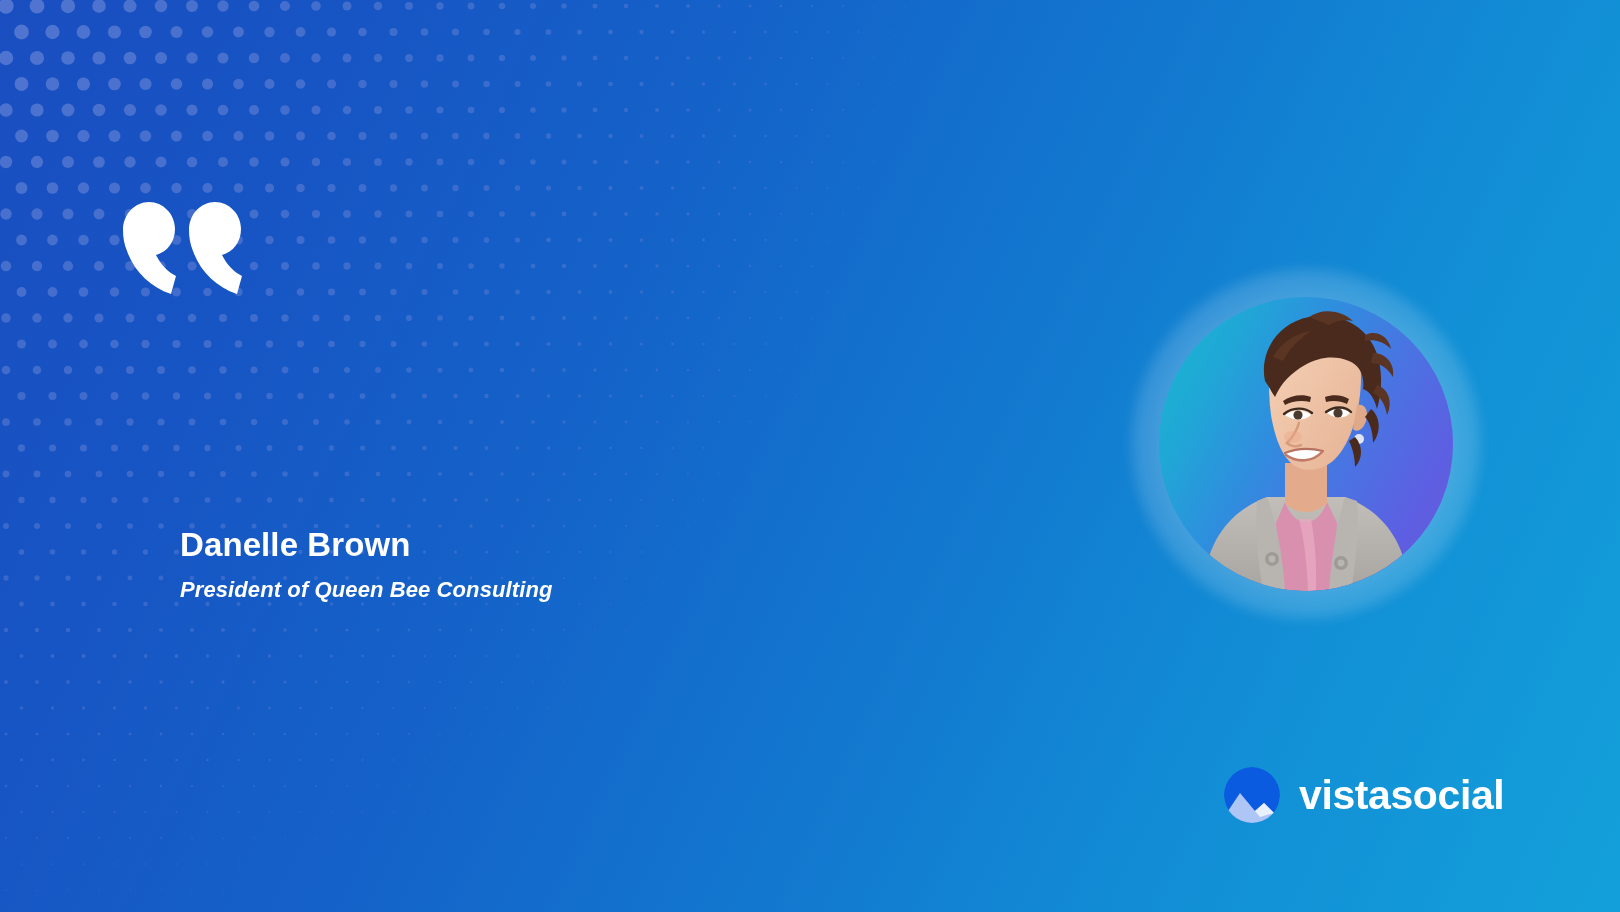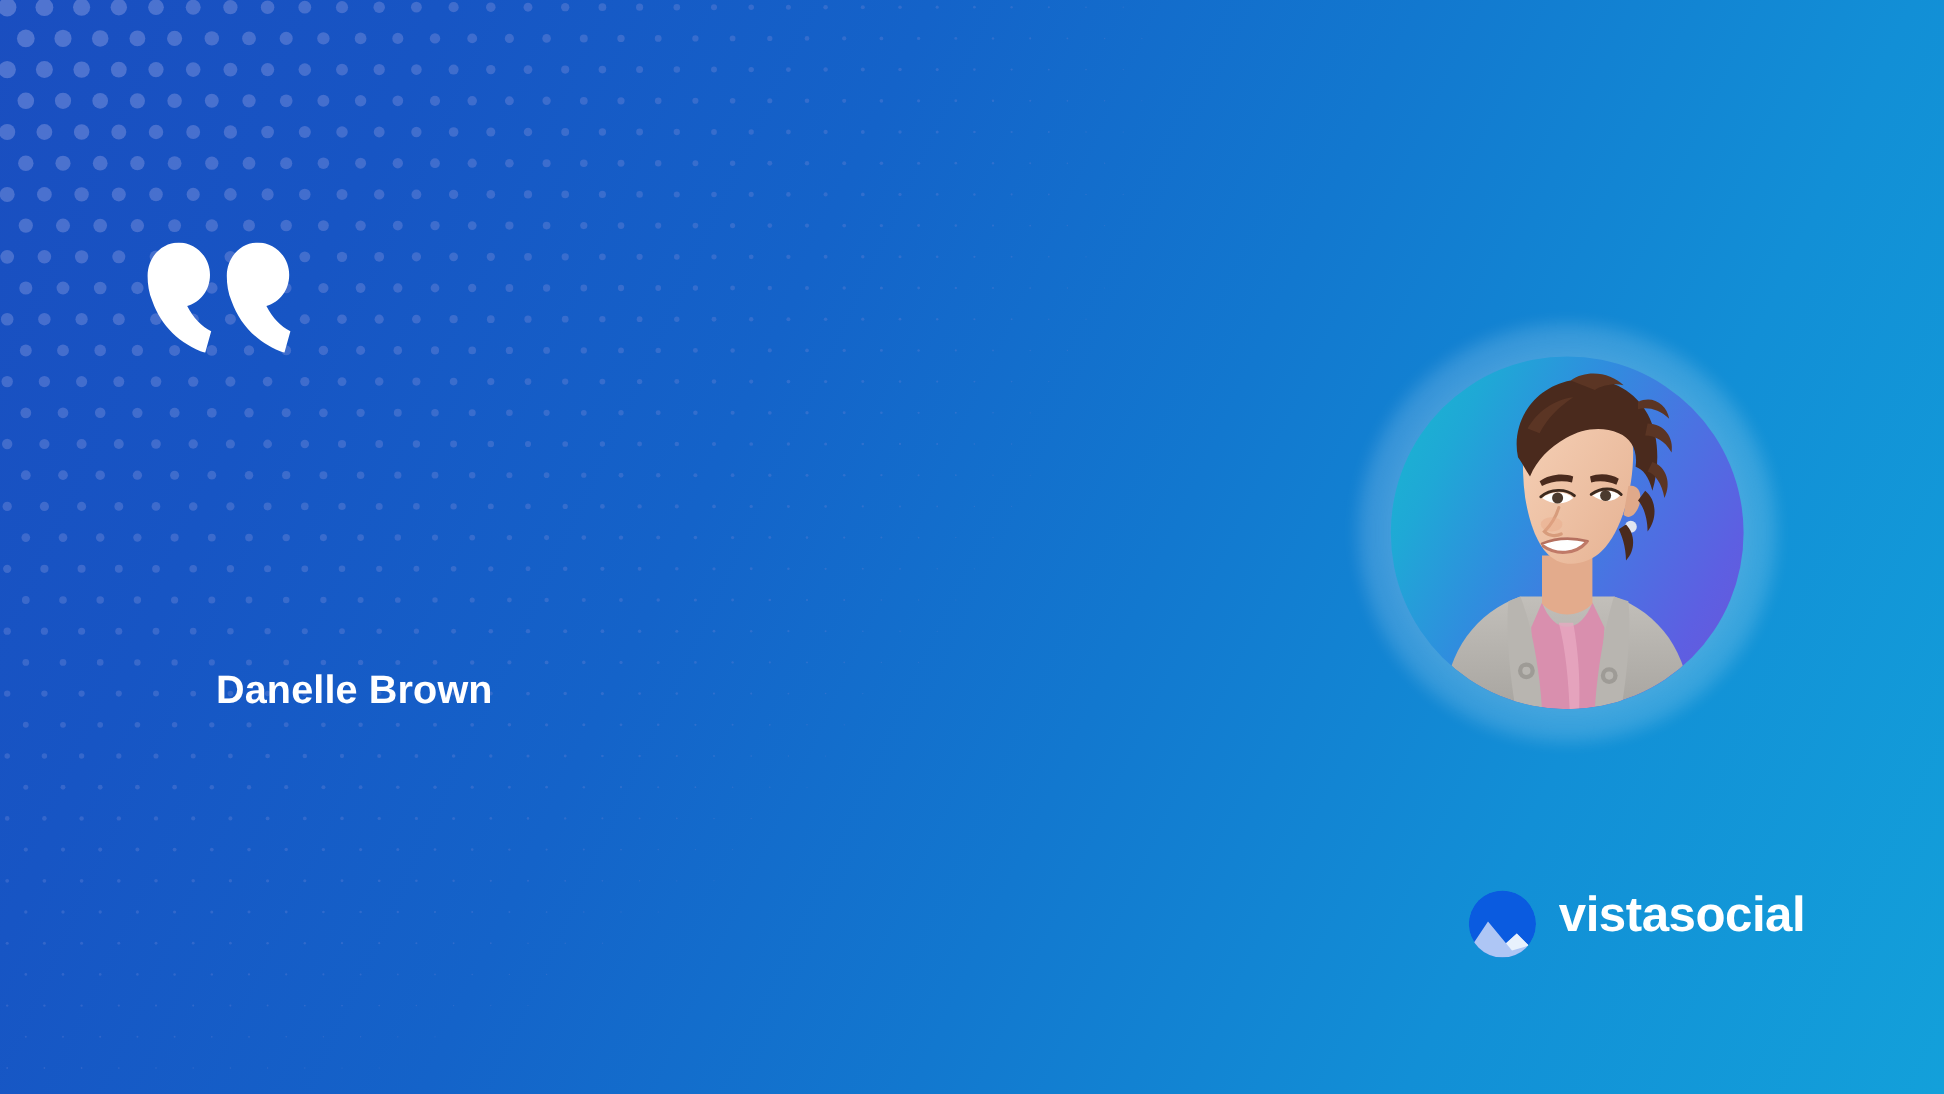--- a/index.html
+++ b/index.html
@@ -50,21 +50,21 @@
     font-size: 39px;
     line-height: 54px;
     font-weight: 400;
     letter-spacing: 0.1px;
   }
 
   
   #attribution {
     position: absolute;
     left: 180px;
-    top: 553px;
+    top: 523px;
     width: 700px;
   }
   #author-name {
     color: #ffffff;
     font-size: 33px;
     font-weight: 700;
     line-height: 44px;
     letter-spacing: 0.1px;
   }
   #author-role {
@@ -114,24 +114,24 @@
         #2f8ede 40%,
         #4a73e2 62%,
         #5d5fe2 82%,
         #6a56d8 100%);
   }
 
   
   #logo {
     position: absolute;
     left: 1224px;
-    top: 742px;
+    top: 767px;
     height: 56px;
     display: flex;
-    align-items: flex-start;
+    align-items: center;
     gap: 19px;
   }
   #logo-mark {
     width: 56px;
     height: 56px;
     flex: 0 0 auto;
   }
   #logo-word {
     color: #ffffff;
     font-size: 41px;
@@ -1038,20 +1038,21 @@
   </svg>
 
   <svg id="quote-mark" viewBox="0 0 122 92" xmlns="http://www.w3.org/2000/svg" aria-hidden="true">
     <path d="M27 0 C41 0 53 12 53 27 C53 40 45 50 34 53 C39 63 46 70 54 74 L49 92 C28 85 12 69 5 49 C2 42 1 35 1 28 C1 12 13 0 27 0 Z" fill="#ffffff"></path>
     <path d="M93 0 C107 0 119 12 119 27 C119 40 111 50 100 53 C105 63 112 70 120 74 L115 92 C94 85 78 69 71 49 C68 42 67 35 67 28 C67 12 79 0 93 0 Z" fill="#ffffff"></path>
   </svg>
 
 
   <div id="attribution">
     <div id="author-name">Danelle Brown</div>
+    <div id="author-role">President of Queen Bee Consulting</div>
   </div>
 
   <div id="avatar-wrap">
     <div id="avatar-glow"></div>
     <div id="avatar-circle">
       <svg viewBox="0 0 294 294" width="294" height="294" xmlns="http://www.w3.org/2000/svg" aria-hidden="true">
         <defs>
           <clipPath id="avatarClip">
               <circle cx="147" cy="147" r="147"></circle>
             </clipPath>

